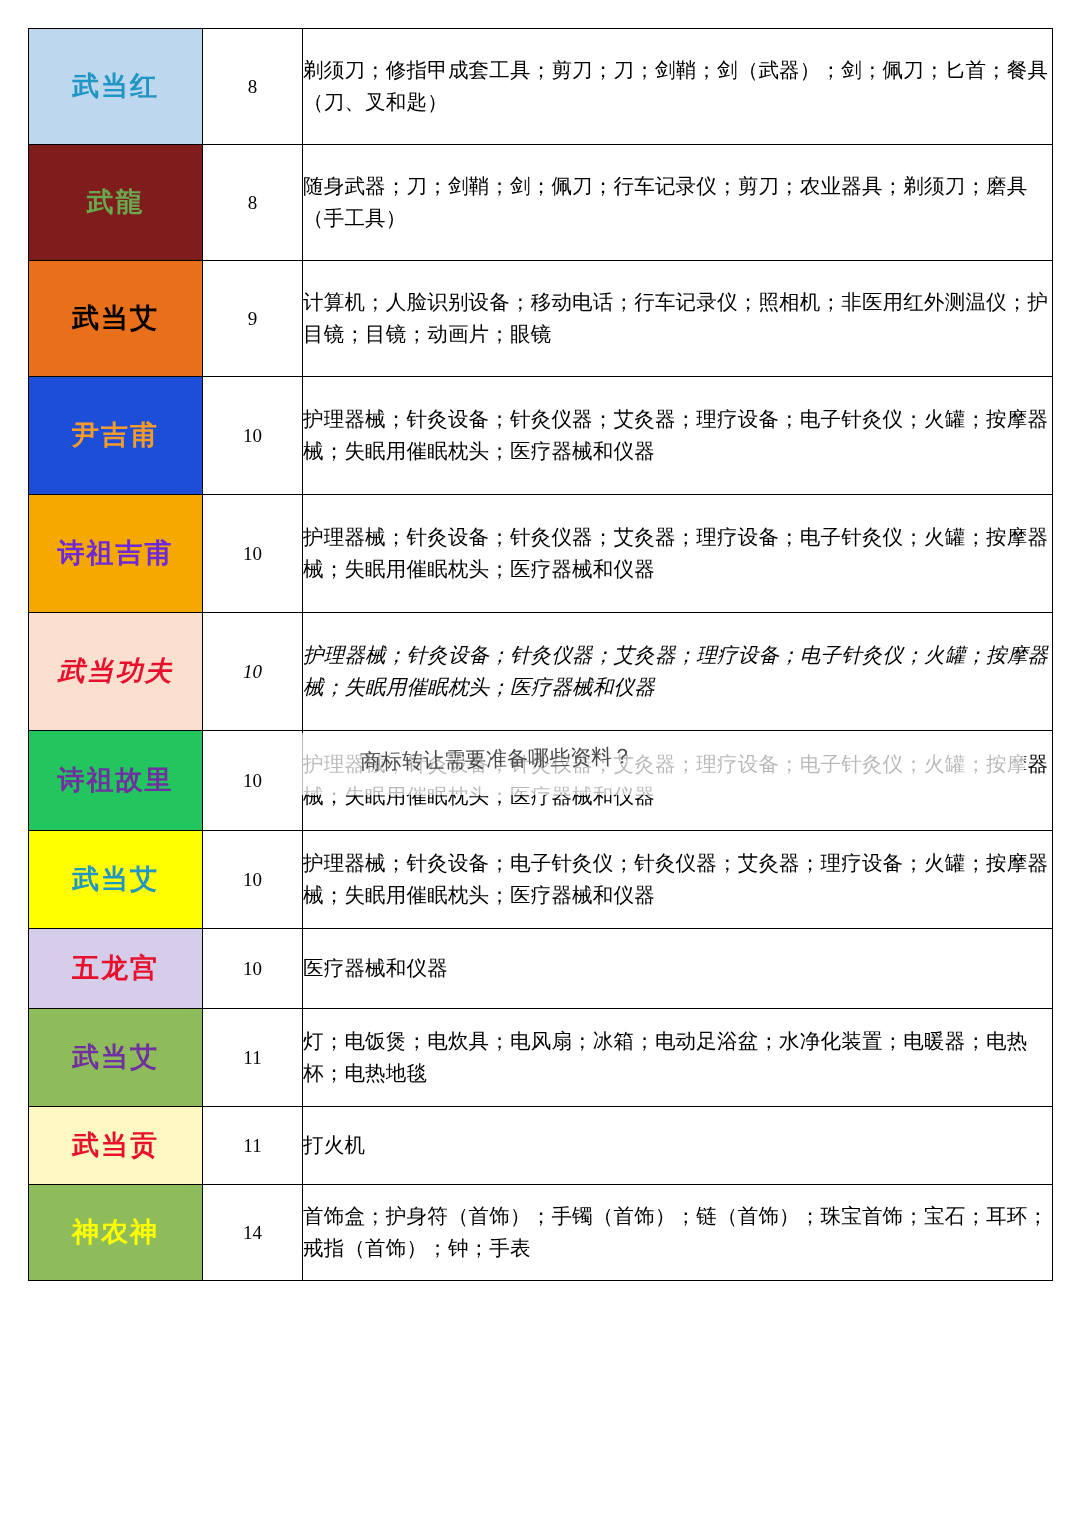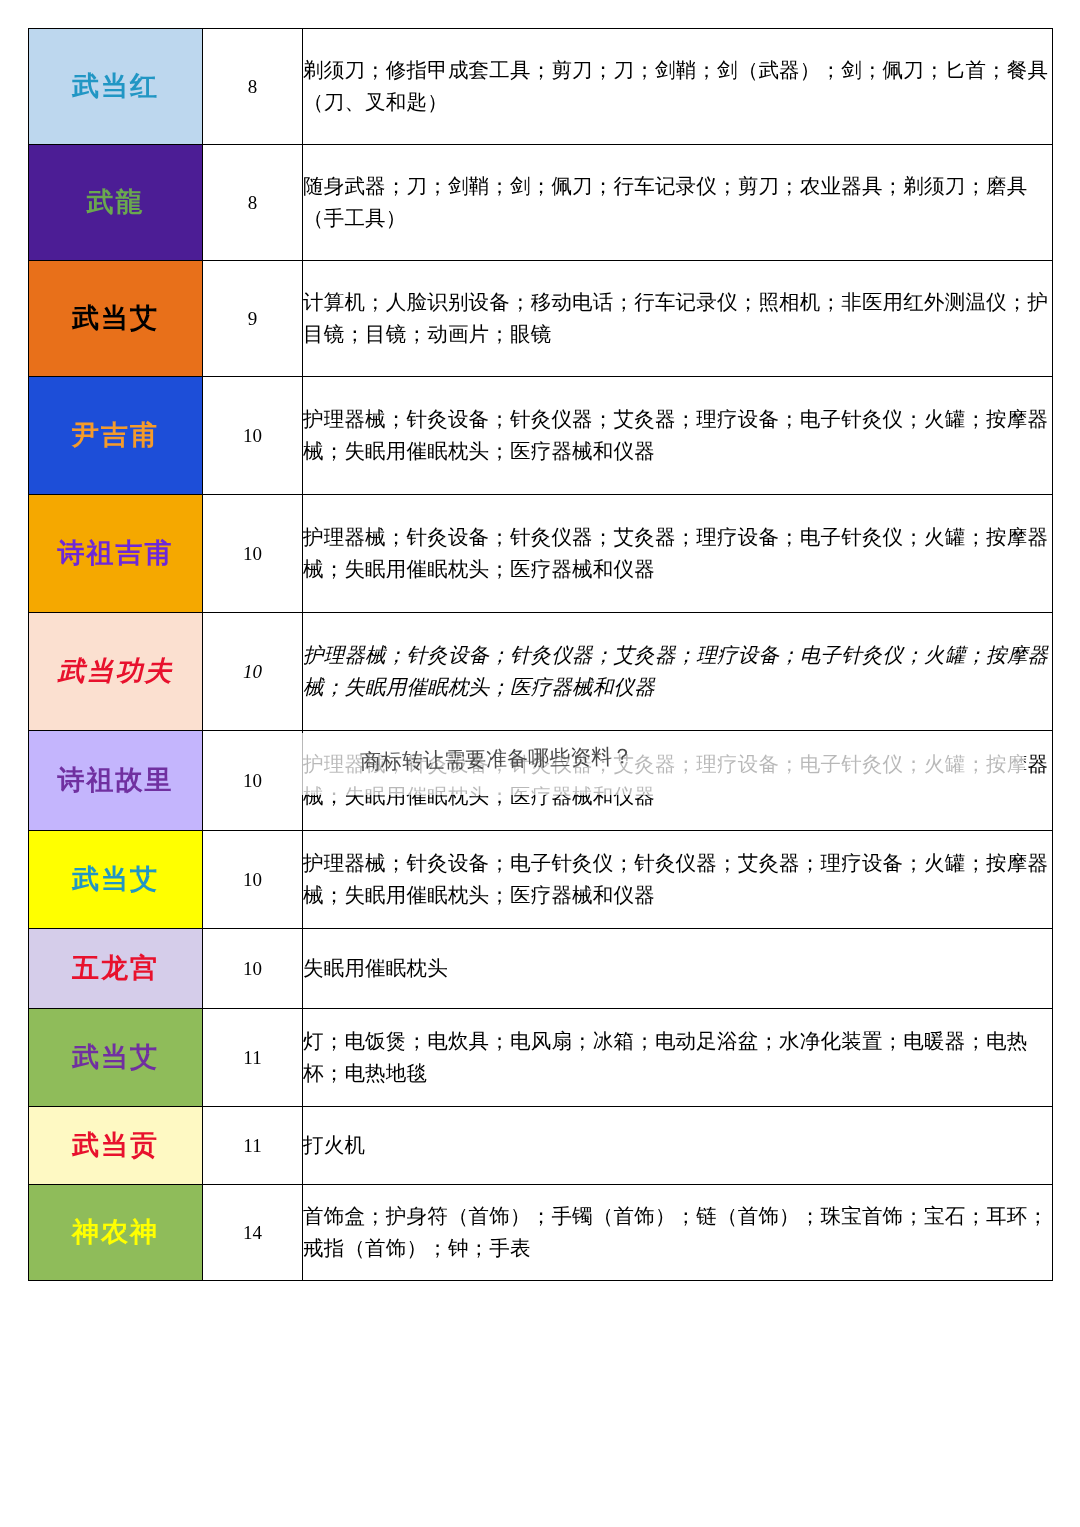--- a/index.html
+++ b/index.html
@@ -98,21 +98,21 @@
       <col class="c-class">
       <col class="c-items">
     </colgroup>
     <tbody id="table-body">
         <tr style="height: 116px;">
           <td class="brand-cell" style="background: rgb(189, 215, 238); color: rgb(33, 150, 196);">武当红</td>
           <td class="class-cell">8</td>
           <td class="items-cell">剃须刀；修指甲成套工具；剪刀；刀；剑鞘；剑（武器）；剑；佩刀；匕首；餐具（刀、叉和匙）</td>
         </tr>
         <tr style="height: 116px;">
-          <td class="brand-cell" style="background: #4c1d95; color: rgb(106, 168, 79);">武龍</td>
+          <td class="brand-cell" style="background: #7f1d1d; color: rgb(106, 168, 79);">武龍</td>
           <td class="class-cell">8</td>
           <td class="items-cell">随身武器；刀；剑鞘；剑；佩刀；行车记录仪；剪刀；农业器具；剃须刀；磨具（手工具）</td>
         </tr>
         <tr style="height: 116px;">
           <td class="brand-cell" style="background: rgb(232, 112, 26); color: rgb(0, 0, 0);">武当艾</td>
           <td class="class-cell">9</td>
           <td class="items-cell">计算机；人脸识别设备；移动电话；行车记录仪；照相机；非医用红外测温仪；护目镜；目镜；动画片；眼镜</td>
         </tr>
         <tr style="height: 118px;">
           <td class="brand-cell" style="background: #1d4ed8; color: rgb(245, 155, 42);">尹吉甫</td>
@@ -123,33 +123,33 @@
           <td class="brand-cell" style="background: rgb(245, 168, 0); color: #6d28d9;">诗祖吉甫</td>
           <td class="class-cell">10</td>
           <td class="items-cell">护理器械；针灸设备；针灸仪器；艾灸器；理疗设备；电子针灸仪；火罐；按摩器械；失眠用催眠枕头；医疗器械和仪器</td>
         </tr>
         <tr style="height: 118px; font-style: italic;">
           <td class="brand-cell" style="background: rgb(251, 224, 208); color: rgb(232, 17, 45);">武当功夫</td>
           <td class="class-cell">10</td>
           <td class="items-cell">护理器械；针灸设备；针灸仪器；艾灸器；理疗设备；电子针灸仪；火罐；按摩器械；失眠用催眠枕头；医疗器械和仪器</td>
         </tr>
         <tr style="height: 100px;">
-          <td class="brand-cell" style="background: #c4b5fd; color: rgb(112, 48, 160);">诗祖故里</td>
+          <td class="brand-cell" style="background: #22c55e; color: rgb(112, 48, 160);">诗祖故里</td>
           <td class="class-cell">10</td>
           <td class="items-cell">护理器械；针灸设备；针灸仪器；艾灸器；理疗设备；电子针灸仪；火罐；按摩器械；失眠用催眠枕头；医疗器械和仪器</td>
         </tr>
         <tr style="height: 98px;">
           <td class="brand-cell" style="background: rgb(255, 255, 0); color: rgb(33, 150, 196);">武当艾</td>
           <td class="class-cell">10</td>
           <td class="items-cell">护理器械；针灸设备；电子针灸仪；针灸仪器；艾灸器；理疗设备；火罐；按摩器械；失眠用催眠枕头；医疗器械和仪器</td>
         </tr>
         <tr style="height: 80px;">
           <td class="brand-cell" style="background: rgb(213, 205, 234); color: rgb(232, 17, 45);">五龙宫</td>
           <td class="class-cell">10</td>
-          <td class="items-cell">失眠用催眠枕头</td>
+          <td class="items-cell">医疗器械和仪器</td>
         </tr>
         <tr style="height: 98px;">
           <td class="brand-cell" style="background: rgb(143, 188, 90); color: rgb(112, 48, 160);">武当艾</td>
           <td class="class-cell">11</td>
           <td class="items-cell">灯；电饭煲；电炊具；电风扇；冰箱；电动足浴盆；水净化装置；电暖器；电热杯；电热地毯</td>
         </tr>
         <tr style="height: 78px;">
           <td class="brand-cell" style="background: #fef9c3; color: rgb(232, 17, 45);">武当贡</td>
           <td class="class-cell">11</td>
           <td class="items-cell">打火机</td>

